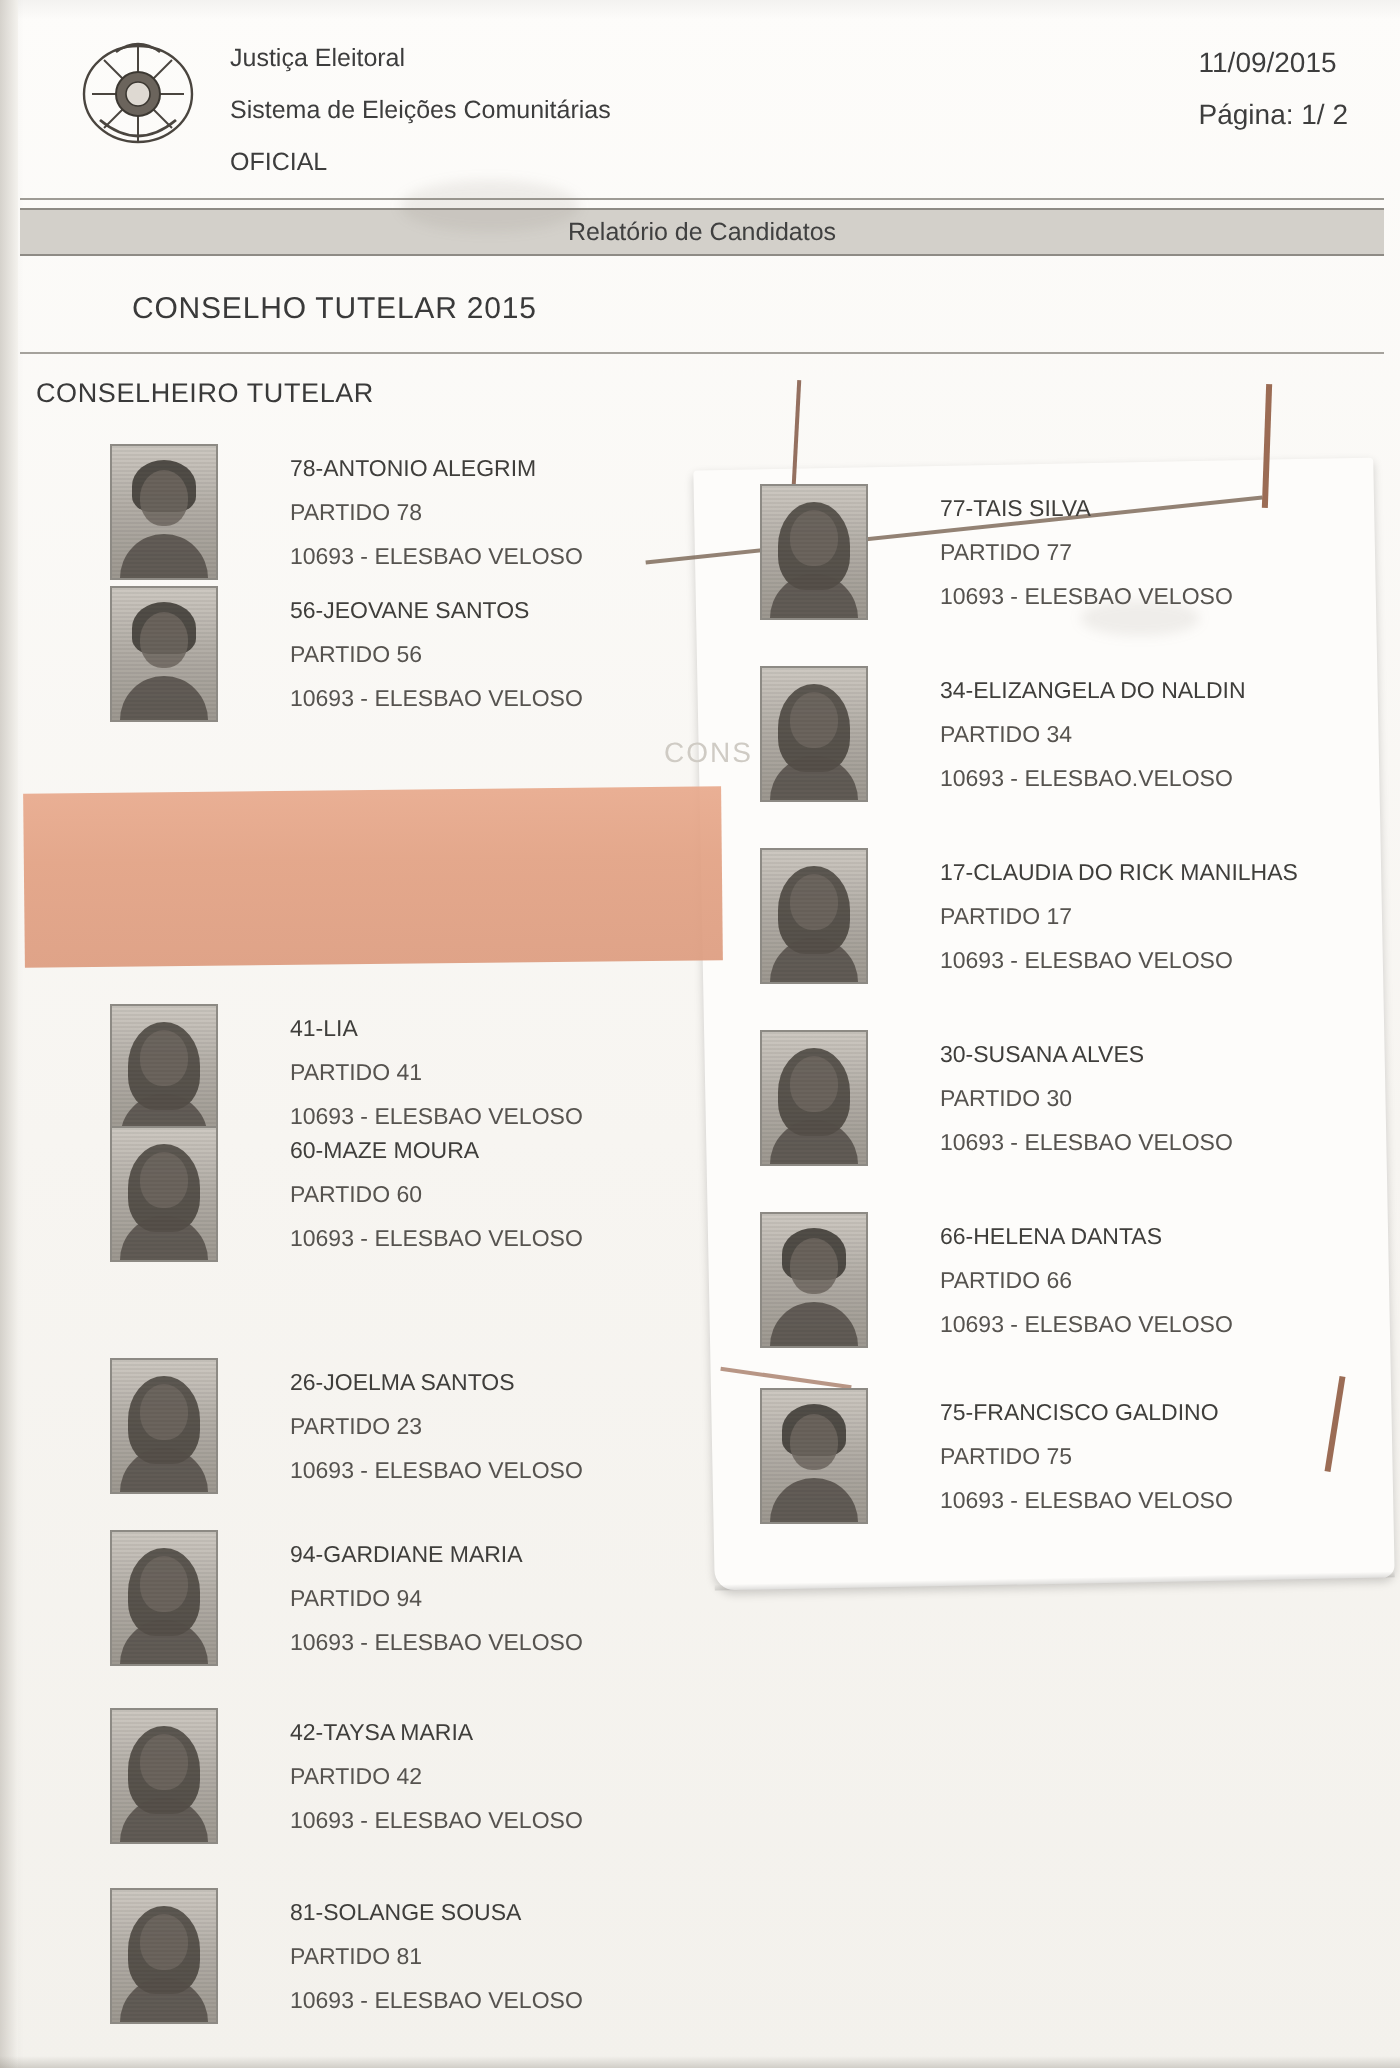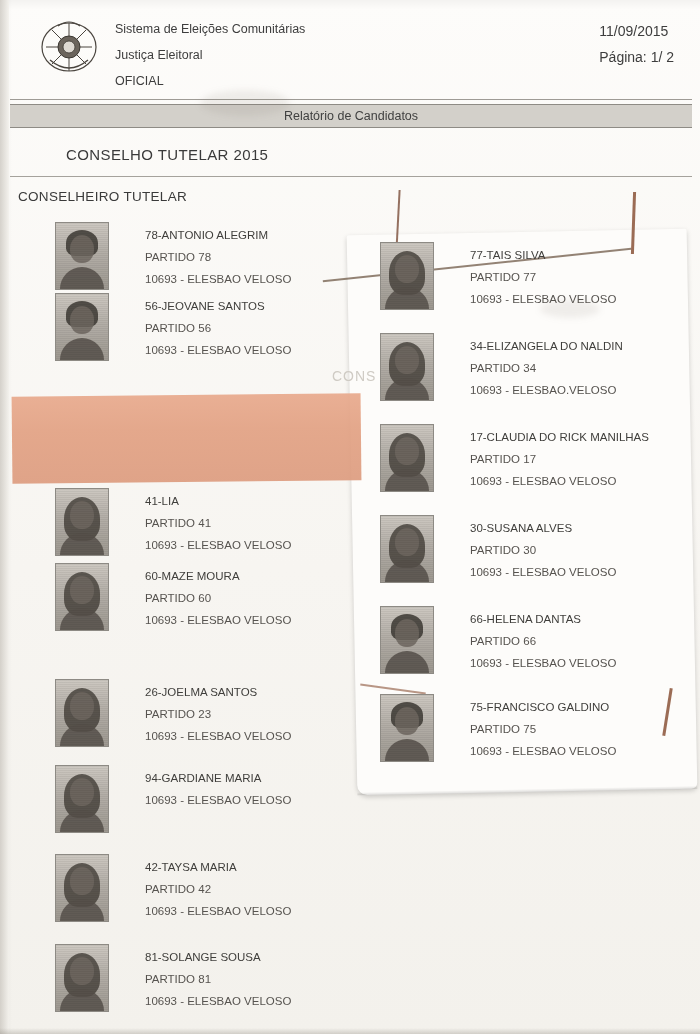--- a/index.html
+++ b/index.html
@@ -283,22 +283,22 @@
       <path d="M14 14 L48 48"></path>
       <path d="M48 14 L14 48"></path>
     </g>
     <circle cx="31" cy="31" r="11" fill="#6b645c" stroke="#3c3832" stroke-width="1"></circle>
     <circle cx="31" cy="31" r="6" fill="#ded9d2" stroke="#3c3832" stroke-width=".8"></circle>
     <path d="M12 44 Q31 60 50 44" fill="none" stroke="#4a453f" stroke-width="1.4"></path>
     <path d="M20 10 Q31 2 42 10" fill="none" stroke="#4a453f" stroke-width="1.2"></path>
   </svg>
 
   <div class="header-text">
+    <div>Justiça Eleitoral</div>
     <div>Sistema de Eleições Comunitárias</div>
-    <div>Justiça Eleitoral</div>
     <div>OFICIAL</div>
   </div>
 
   <div class="header-right">
     <div>11/09/2015</div>
     <div>Página: 1/ 2</div>
   </div>
 </div>
 
 <div class="rule-top"></div>
@@ -334,21 +334,21 @@
       <div class="body"></div>
       <div class="noise"></div>
   </div>
   <div class="cand-text">
     <div class="nm">56-JEOVANE SANTOS</div>
     <div class="pt">PARTIDO 56</div>
     <div class="mn">10693 - ELESBAO VELOSO</div>
   </div>
 </div>
 
-<div class="candidate" style="left:55px; top:488px;">
+<div class="candidate" style="left:55px; top:502px;">
   <div class="photo">
     <div class="bg"></div>
       <div class="hair-long"></div>
       <div class="head"></div>
       <div class="body"></div>
       <div class="noise"></div>
   </div>
   <div class="cand-text">
     <div class="nm">41-LIA</div>
     <div class="pt">PARTIDO 41</div>
@@ -389,20 +389,21 @@
 <div class="candidate" style="left:55px; top:765px;">
   <div class="photo">
     <div class="bg"></div>
       <div class="hair-long"></div>
       <div class="head"></div>
       <div class="body"></div>
       <div class="noise"></div>
   </div>
   <div class="cand-text">
     <div class="nm">94-GARDIANE MARIA</div>
+    <div class="pt">PARTIDO 94</div>
     <div class="mn">10693 - ELESBAO VELOSO</div>
   </div>
 </div>
 
 <div class="candidate" style="left:55px; top:854px;">
   <div class="photo">
     <div class="bg"></div>
       <div class="hair-long"></div>
       <div class="head"></div>
       <div class="body"></div>

